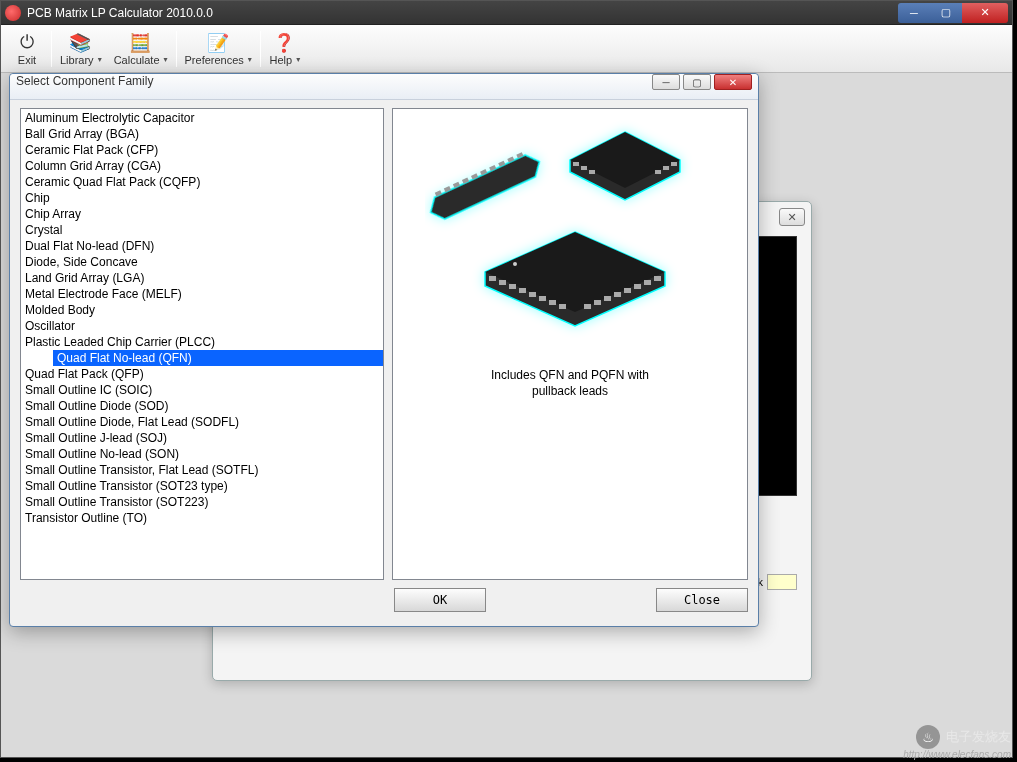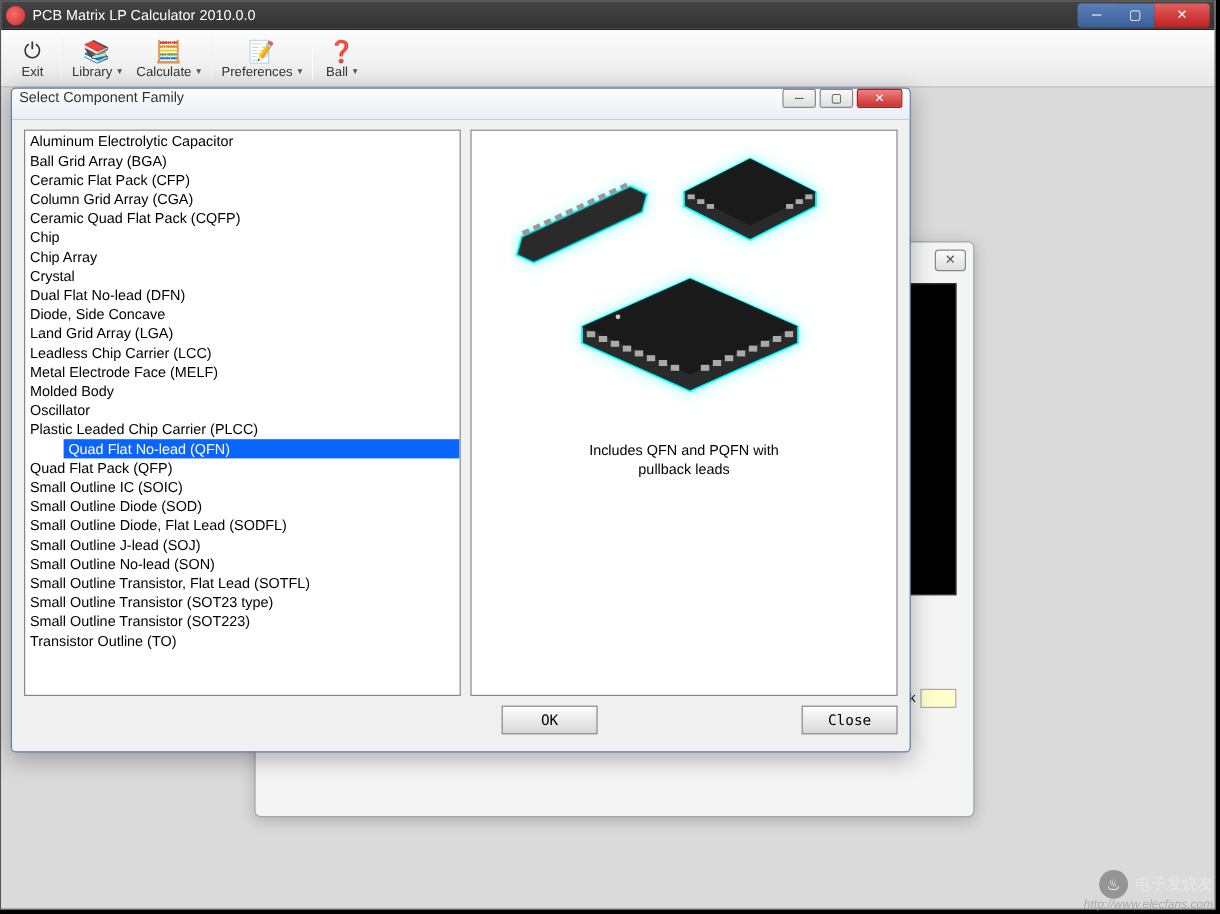--- a/index.html
+++ b/index.html
@@ -41,21 +41,21 @@
 .dlg-body { position:absolute; left:10px; top:34px; right:10px; bottom:46px; display:flex; gap:8px;}
 .listbox { width:364px; height:100%; background:#fff; border:1px solid #828790; overflow:auto; font-family:"SimSun","Courier New",monospace; font-size:12px; padding:1px 0;}
 .listbox .li { padding:0 4px; line-height:16px; white-space:nowrap; cursor:pointer; color:#000;}
 .listbox .li.sel { background:#0a64ff; color:#fff;margin-left:32px;}
 
 .preview-pane { flex:1; height:100%; background:#fff; border:1px solid #828790; display:flex; flex-direction:column; align-items:center; justify-content:flex-start; padding-top:8px;}
 .preview-img { width:290px; height:230px; position:relative;}
 .desc { margin-top:20px; font-family:"SimSun",monospace; font-size:12px; text-align:center; line-height:16px; color:#000;}
 
 .dlg-foot { position:absolute; left:384px; right:10px; bottom:10px; height:28px; display:flex; justify-content:space-between;}
-.push-btn { width:80px; height:24px; background:linear-gradient(to bottom,#fdfdfd,#d8d8d8); border:1px solid #888; border-radius:0; font-size:12px; cursor:pointer; font-family:"SimSun",monospace;margin-left:24px;}
+.push-btn { width:92px; height:24px; background:linear-gradient(to bottom,#fdfdfd,#d8d8d8); border:1px solid #888; border-radius:0; font-size:12px; cursor:pointer; font-family:"SimSun",monospace;}
 
 
 .chip-body { fill:#2a2a2a; stroke:#0ff; stroke-width:1.5; filter: drop-shadow(0 0 6px rgba(0,255,255,0.4));}
 .watermark-wrap {position:absolute; right:6px; bottom:2px; text-align:right;}
 .watermark-wrap .line1 { color:#e8e8e8; font-size:13px; display:flex;align-items:center;justify-content:flex-end;gap:6px;}
 .watermark-wrap .line1 .circ{width:24px;height:24px;border-radius:50%;background:rgba(120,120,120,0.7);display:inline-flex;align-items:center;justify-content:center;color:#fff;}
 .watermark-wrap .line2 { color:#aaa; font-size:10px;font-style:italic;}
 </style>
 </head>
 <body>
@@ -96,21 +96,21 @@
       <div class="ic">📝</div>
       <div class="row">
           <span>Preferences</span>
           <span class="tb-drop">▾</span>
         </div>
     </div>
     <div class="tb-sep"></div>
     <div class="tb-item">
       <div class="ic">❓</div>
       <div class="row">
-          <span>Ball</span>
+          <span>Help</span>
           <span class="tb-drop">▾</span>
         </div>
     </div>
   </div>
 
   <div class="canvas">
     <div class="bg-panel">
       <div class="bg-close">✕</div>
       <div class="preview"></div>
       <div class="mask-row">
@@ -135,21 +135,20 @@
           <div class="li">Ball Grid Array (BGA)</div>
           <div class="li">Ceramic Flat Pack (CFP)</div>
           <div class="li">Column Grid Array (CGA)</div>
           <div class="li">Ceramic Quad Flat Pack (CQFP)</div>
           <div class="li">Chip</div>
           <div class="li">Chip Array</div>
           <div class="li">Crystal</div>
           <div class="li">Dual Flat No-lead (DFN)</div>
           <div class="li">Diode, Side Concave</div>
           <div class="li">Land Grid Array (LGA)</div>
-          <div class="li">Leadless Chip Carrier (LCC)</div>
           <div class="li">Metal Electrode Face (MELF)</div>
           <div class="li">Molded Body</div>
           <div class="li">Oscillator</div>
           <div class="li">Plastic Leaded Chip Carrier (PLCC)</div>
           <div class="li sel">Quad Flat No-lead (QFN)</div>
           <div class="li">Quad Flat Pack (QFP)</div>
           <div class="li">Small Outline IC (SOIC)</div>
           <div class="li">Small Outline Diode (SOD)</div>
           <div class="li">Small Outline Diode, Flat Lead (SODFL)</div>
           <div class="li">Small Outline J-lead (SOJ)</div>

